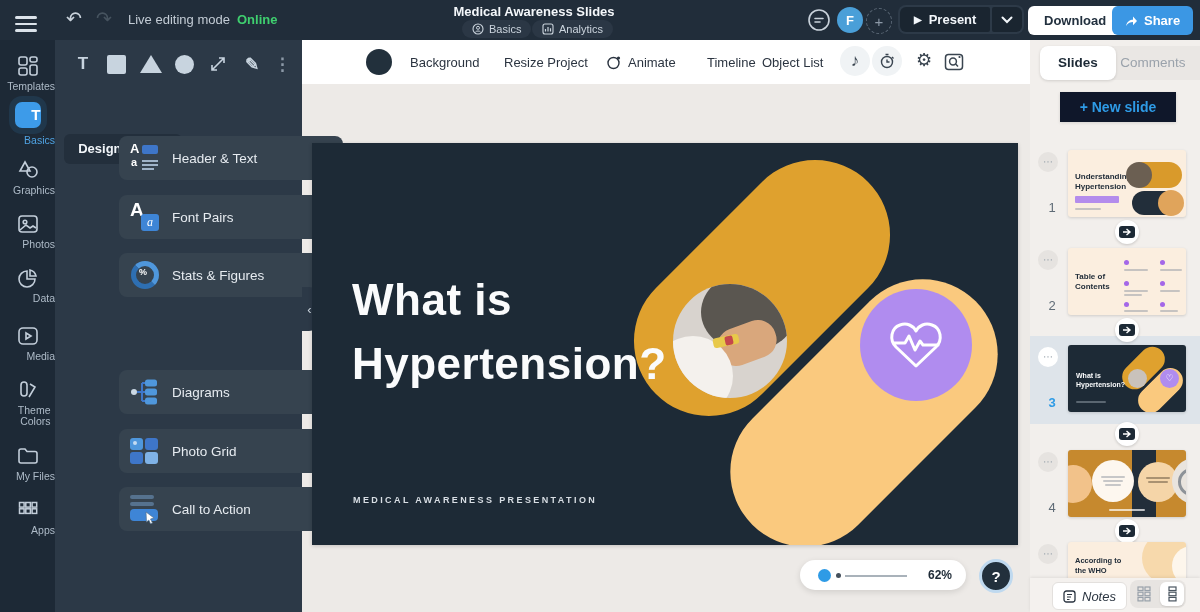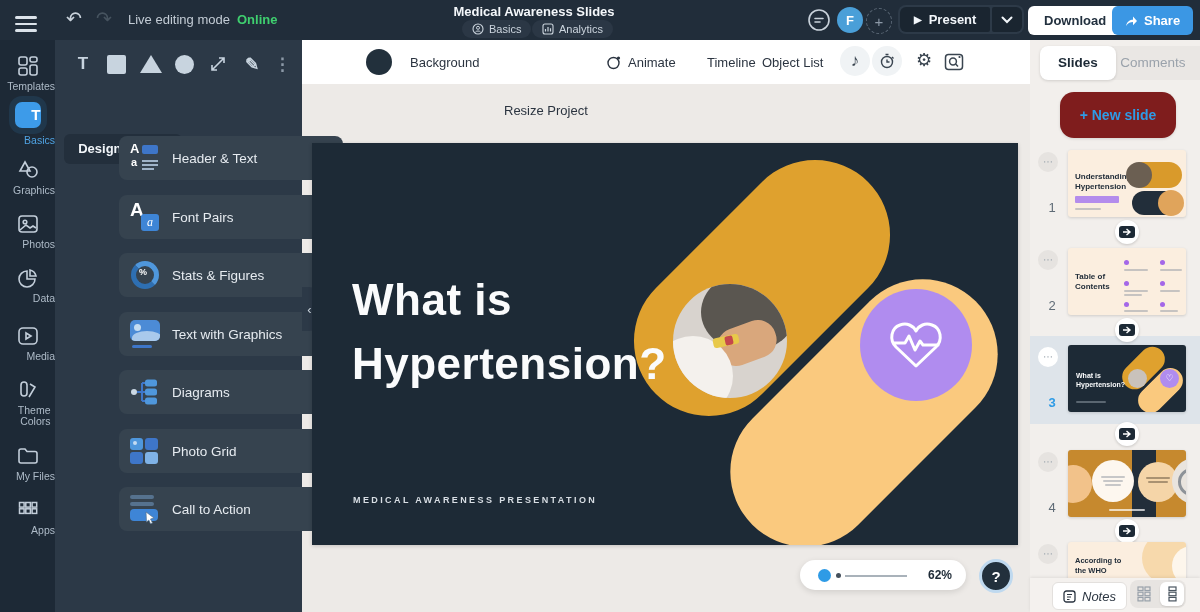--- a/index.html
+++ b/index.html
@@ -86,21 +86,21 @@
   .help-btn{left:979px;top:559px;width:34px;height:34px;border-radius:50%;background:#22303C;
          border:3px solid #BFD9EF;box-sizing:border-box;color:#fff;font-size:15px;font-weight:bold;
          display:flex;align-items:center;justify-content:center;}
 
   
   .rsb{left:1030px;top:40px;width:170px;height:572px;background:#F2EFEC;}
   .rsb-tabs{position:absolute;left:10px;top:6px;width:150px;height:34px;background:#EAE7E4;border-radius:8px;padding-left:19px;}
   .rsb-tab{position:absolute;top:0;height:34px;line-height:34px;text-align:center;font-size:13.5px;border-radius:8px;}
   .rsb-tab.active{background:#fff;color:#1D2A36;font-weight:bold;box-shadow:0 1px 3px rgba(0,0,0,.14);}
   .rsb-tab.inactive{color:#9AA2AB;}
-  .new-slide{position:absolute;left:30px;top:52px;width:116px;height:46px;background:#7f1d1d;border-radius:14px;
+  .new-slide{position:absolute;left:30px;top:52px;width:116px;height:30px;background:#0f172a;border-radius:0;
         box-shadow:0 1px 3px rgba(0,0,0,.12);color:#2E9BE6;font-size:14px;font-weight:bold;
         display:flex;align-items:center;justify-content:center;}
   .sel-band{position:absolute;left:0px;top:296px;width:170px;height:88px;background:#DEE4EA;}
   .thumb{position:absolute;left:38px;width:118px;height:67px;border-radius:3px;overflow:hidden;
         box-shadow:0 1px 3px rgba(0,0,0,.15);}
   .thumb.cream{background:#FBEEDF;}
   .slide-num{position:absolute;left:12px;width:20px;text-align:center;font-size:13px;color:#5F6B76;}
   .slide-num.sel{color:#2E9BE6;font-weight:bold;}
   .dots-btn{position:absolute;left:8px;width:20px;height:20px;border-radius:50%;background:#E6E3E0;
         color:#9AA4AD;font-size:10px;line-height:19px;text-align:center;}
@@ -287,30 +287,20 @@
     </div>
     <span class="lbl">Font Pairs</span>
   </div>
   <div class="card" style="top:213px;">
     <div class="ic">
       <div style="position:absolute;left:1px;top:1px;width:18px;height:18px;border-radius:50%;border:5px solid #4F97DC;border-left-color:#2E6FB2;border-bottom-color:#2E6FB2;"></div>
       <span style="position:absolute;left:9px;top:7px;color:#fff;font-size:9px;font-weight:bold;">%</span>
     </div>
     <span class="lbl">Stats &amp; Figures</span>
   </div>
-  <div class="card" style="top:272px;">
-    <div class="ic">
-      <div style="position:absolute;left:0;top:1px;width:30px;height:21px;background:#4C8BD6;border-radius:5px;overflow:hidden;">
-        <div style="position:absolute;left:4px;top:4px;width:7px;height:7px;border-radius:50%;background:#C4DCF2;"></div>
-        <div style="position:absolute;left:2px;top:11px;width:30px;height:14px;background:#A9C9EC;border-radius:50% 50% 0 0;"></div>
-      </div>
-      <div style="position:absolute;left:2px;top:26px;width:20px;height:3px;background:#3E76C9;border-radius:2px;"></div>
-    </div>
-    <span class="lbl">Text with Graphics</span>
-  </div>
   <div class="card" style="top:330px;">
     <div class="ic">
       <svg width="30" height="30" viewBox="0 0 30 30">
           <circle cx="4" cy="15" r="3" fill="#CBD8E4"></circle>
           <path d="M7 15 H12 M12 6 V24 M12 6 H15 M12 15 H15 M12 24 H15" stroke="#3E76C9" stroke-width="2" fill="none"></path>
           <rect x="15" y="2.5" width="12" height="7" rx="2.5" fill="#4F97DC"></rect>
           <rect x="15" y="11.5" width="12" height="7" rx="2.5" fill="#4F97DC"></rect>
           <rect x="15" y="20.5" width="12" height="7" rx="2.5" fill="#4F97DC"></rect>
         </svg>
     </div>
@@ -336,21 +326,21 @@
       <div style="position:absolute;left:0;top:16px;width:13px;height:12px;background:#3E76C9;border-radius:3px;"></div>
       <div style="position:absolute;left:15px;top:16px;width:13px;height:12px;background:#7FB2E6;border-radius:3px;"></div>
     </div>
     <span class="lbl">Photo Grid</span>
   </div>
 </div>
 
 <div class="abs canvas-header">
   <div class="abs" style="left:64px;top:9px;width:26px;height:26px;border-radius:50%;background:#22303C;"></div>
   <span class="ch-label" style="left:108px;">Background</span>
-  <span class="ch-label" style="left:202px;margin-top:48px;">Resize Project</span>
+  <span class="ch-label" style="left:202px;">Resize Project</span>
   <svg class="abs" style="left:304px;top:15px;" width="15" height="15" viewBox="0 0 15 15">
       <circle cx="7.5" cy="8" r="5.5" fill="none" stroke="#2B3440" stroke-width="1.4"></circle>
       <circle cx="12.5" cy="3" r="1.6" fill="#2B3440"></circle>
     </svg>
   <span class="ch-label" style="left:326px;">Animate</span>
   <span class="ch-label" style="left:405px;">Timeline</span>
   <span class="ch-label" style="left:460px;">Object List</span>
   <div class="abs" style="left:538px;top:6px;width:30px;height:30px;border-radius:50%;background:#F0F3F5;text-align:center;line-height:30px;font-size:17px;color:#3A4550;">♪</div>
   <div class="abs" style="left:570px;top:6px;width:30px;height:30px;border-radius:50%;background:#F0F3F5;">
     <svg width="16" height="16" viewBox="0 0 16 16" style="margin:7px;">

